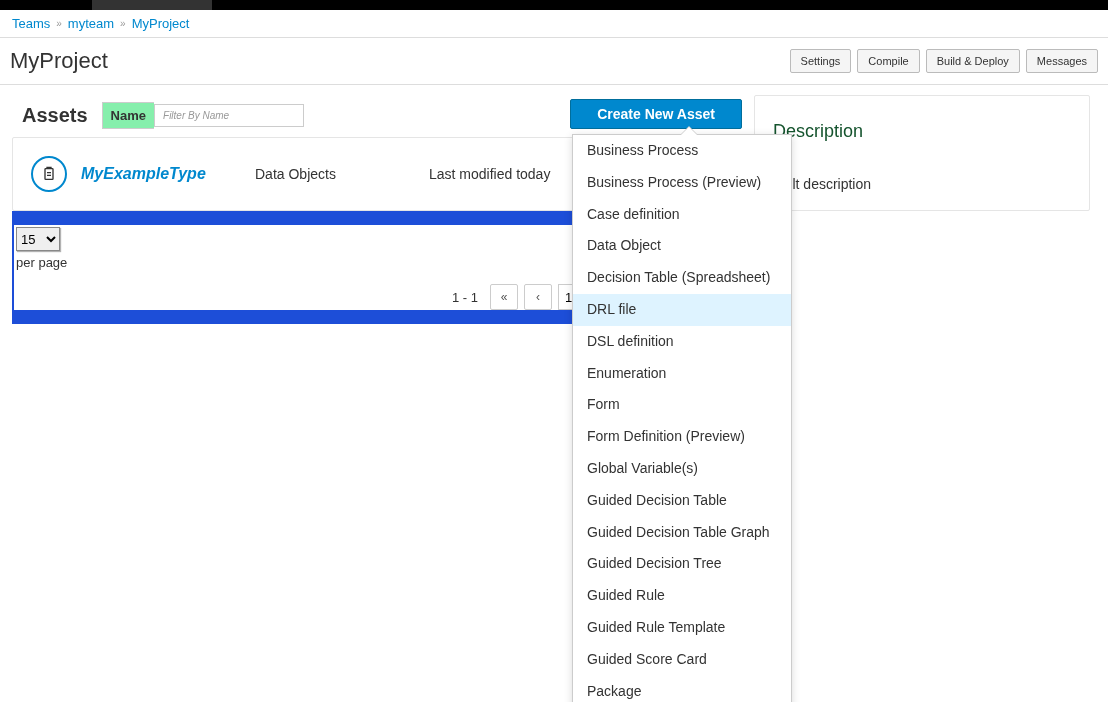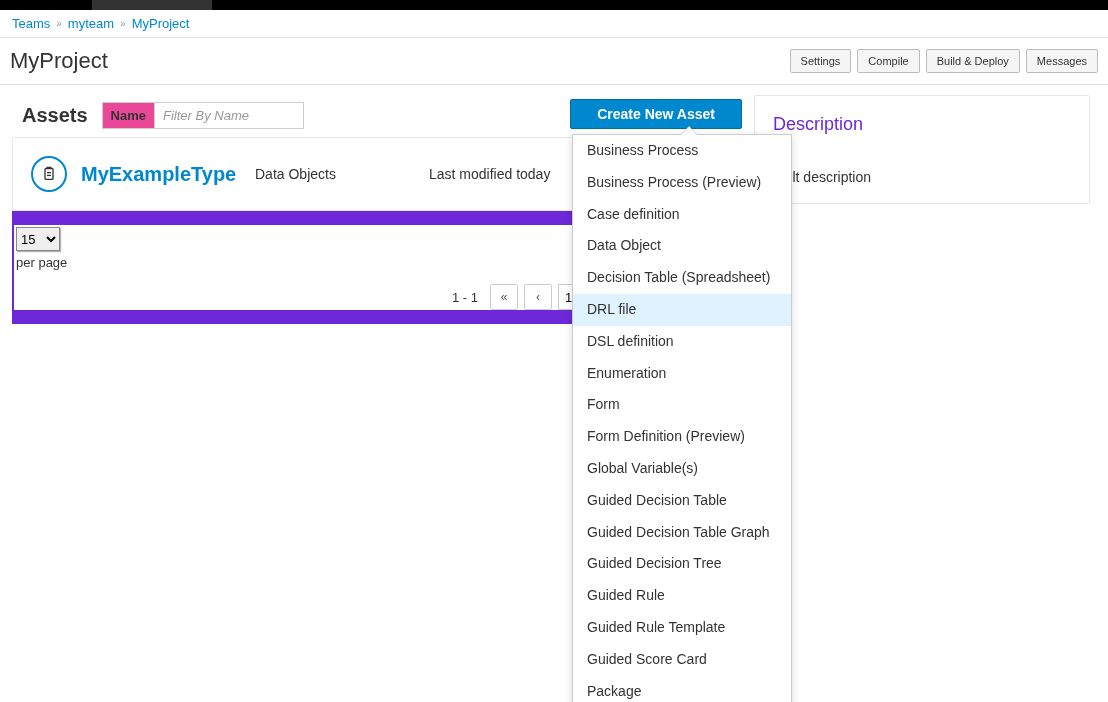--- a/index.html
+++ b/index.html
@@ -97,28 +97,28 @@
   }
   .filter-group {
     display: flex;
     align-items: center;
   }
   .filter-group .label {
     border: 1px solid #ccc;
     padding: 5px 8px;
     font-size: 13px;
     font-weight: 600;
-    background: #ec4899;
+    background: #86efac;
     border-right: none;
     color: #333;
   }
   .filter-input {
     border: 1px solid #ccc;
     padding: 5px 8px;
-    font-size: 13px;
+    font-size: 10px;
     width: 150px;
     outline: none;
     font-style: italic;
     color: #999;
   }
   .filter-input::placeholder { font-style: italic; color: #999; }
 
   .btn-primary {
     background: #0088ce;
     border: 1px solid #006e9c;
@@ -149,34 +149,35 @@
     border-radius: 50%;
     display: flex;
     align-items: center;
     justify-content: center;
     flex-shrink: 0;
   }
   .asset-icon svg { width: 16px; height: 16px; }
   .asset-name {
     color: #0088ce;
     font-weight: 600;
-    font-size: 20px;
+    font-size: 16px;
     width: 160px;
+    font-style: italic;
   }
   .asset-type {
     width: 160px;
     color: #333;
   }
   .asset-modified {
     color: #333;
   }
 
   .pagination-area {
     padding: 14px 2px;
-    background: #6d28d9;
+    background: #1d4ed8;
   }
   .pagination-area .inner-white {
     background: #fff;
     padding: 2px 0 0 0;
   }
   .per-page-row {
     display: flex;
     flex-direction: column;
     align-items: flex-start;
     gap: 4px;
@@ -224,22 +225,23 @@
   .description-panel {
     width: 336px;
     border: 1px solid #e5e5e5;
     border-radius: 2px;
     background: #fff;
     padding: 18px 18px;
   }
   .description-title {
     font-size: 18px;
     font-weight: 400;
-    color: #6d28d9;
+    color: #14532d;
     margin-bottom: 34px;
+    margin-top: 7px;
   }
   .description-text { font-size: 14px; color: #333; }
 
   
   .dropdown-menu {
     position: absolute;
     top: 134px;
     left: 572px;
     width: 220px;
     background: #fff;

